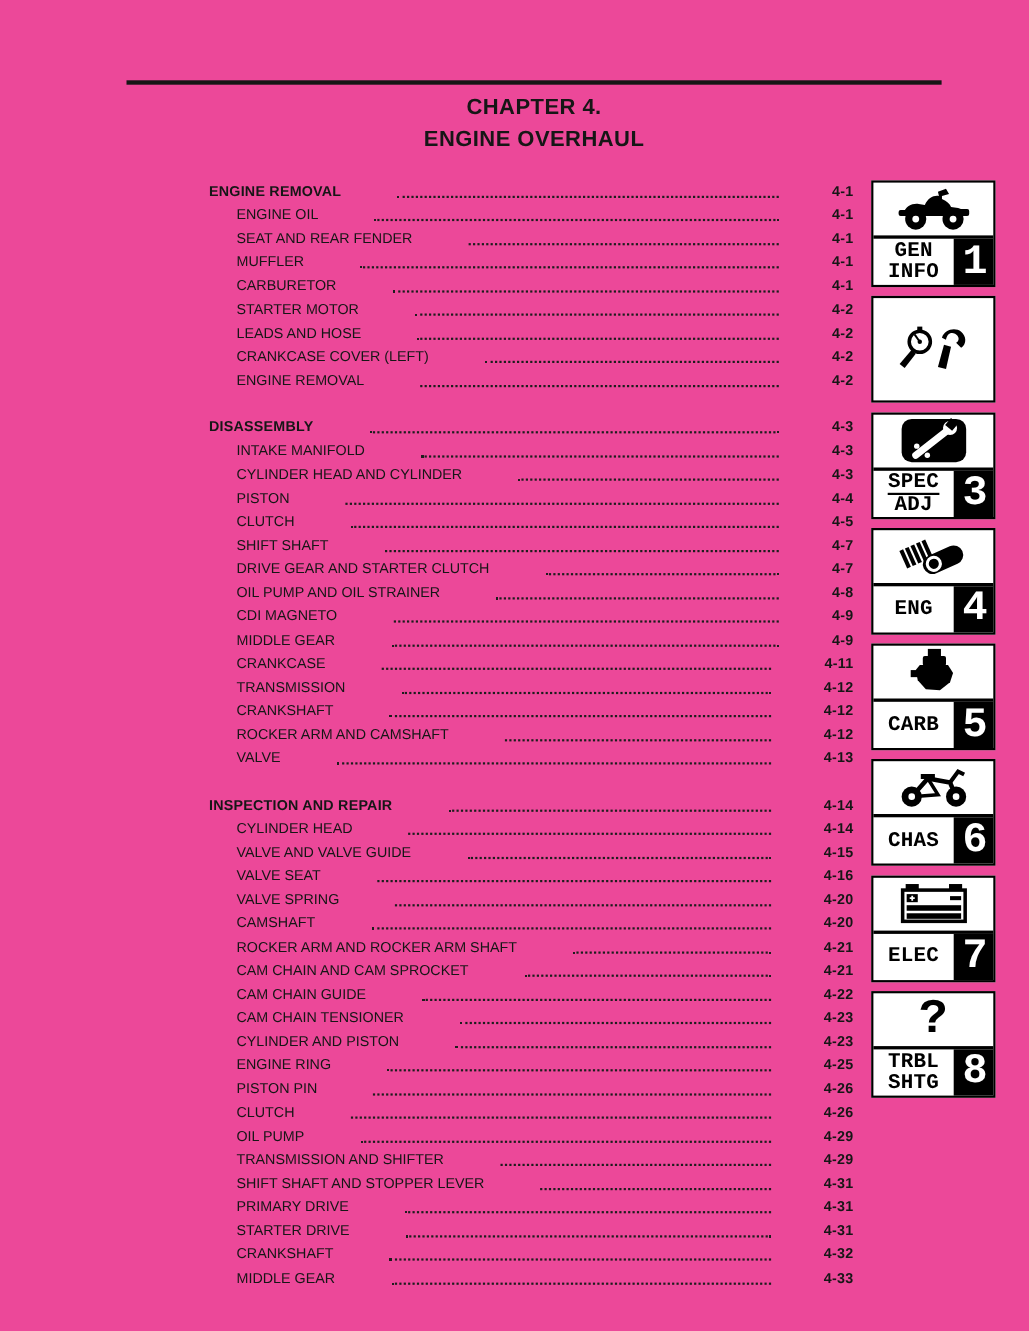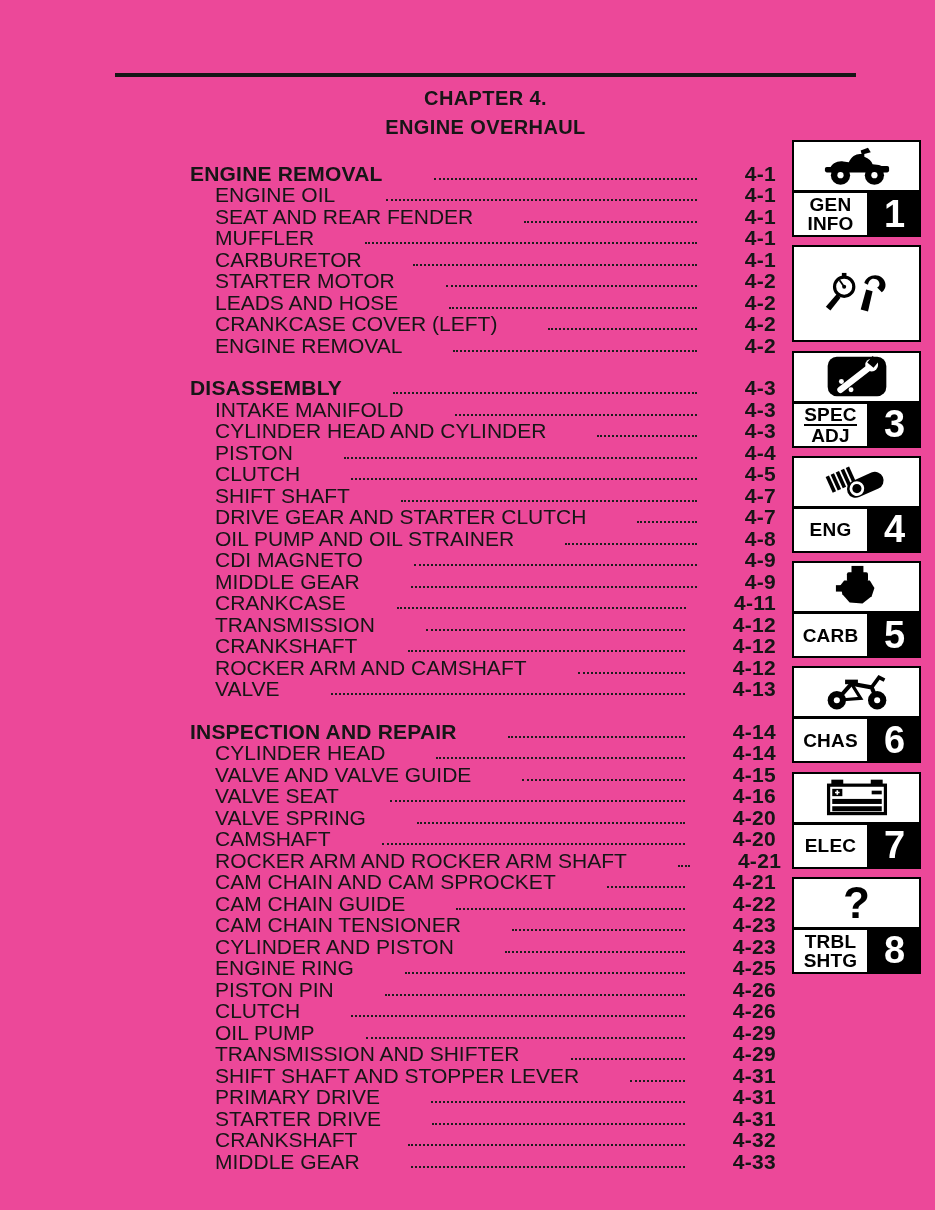--- a/index.html
+++ b/index.html
@@ -8,29 +8,29 @@
     position:relative;width:935px;height:1210px;background:#ec4899;
     font-family:"Liberation Sans","DejaVu Sans",sans-serif;color:#161616;
     overflow:hidden;margin:0 auto;
   }
   .top-rule{position:absolute;left:115px;top:73px;width:741px;height:4px;background:#161616;}
   .title-block{position:absolute;left:115px;top:84px;width:741px;text-align:center;}
   .title-line{font-size:20px;font-weight:700;line-height:29px;letter-spacing:.4px;}
   
   .toc{position:absolute;left:190px;top:162px;width:586px;}
   .toc-section + .toc-section{margin-top:21px;}
-  .toc-row{display:flex;align-items:flex-end;height:21.5px;font-size:21px;gap:46px;}
+  .toc-row{display:flex;align-items:flex-end;height:21.5px;font-size:13px;gap:46px;}
   .toc-row.item{padding-left:25px;}
   .toc-row.header .toc-label{font-weight:700;letter-spacing:.2px;}
   .toc-label{white-space:nowrap;line-height:20px;}
   .leader{flex:1;min-width:12px;border-bottom:2px dotted #1d1d1d;margin:0 2px 4px 5px;}
   .toc-page{white-space:nowrap;line-height:20px;font-weight:600;letter-spacing:.3px;text-align:center;}
   
-  .sidebar{position:absolute;left:792px;top:140px;width:129px;height:834px;
-    display:flex;flex-direction:column;justify-content:space-between;}
+  .sidebar{position:absolute;left:792px;top:164px;width:113px;height:834px;
+    display:flex;flex-direction:column;justify-content:space-between;font-family:Liberation Mono, monospace;}
   .tab{height:97px;box-sizing:border-box;border:2px solid #000;background:#fff;
     display:flex;flex-direction:column;}
   .tab-icon{flex:1;display:flex;align-items:center;justify-content:center;overflow:hidden;}
   .tab-bar{height:45px;box-sizing:border-box;border-top:3px solid #000;display:flex;}
   .tab-label{width:76px;box-sizing:border-box;border-right:3px solid #000;
     display:flex;flex-direction:column;align-items:center;justify-content:center;
     font-weight:700;font-size:19px;line-height:19px;color:#000;letter-spacing:.2px;}
   .tab-label .u{border-bottom:2.5px solid #000;}
   .tab-num{flex:1;background:#000;color:#fff;display:flex;align-items:center;
     justify-content:center;font-size:38px;font-weight:700;}

